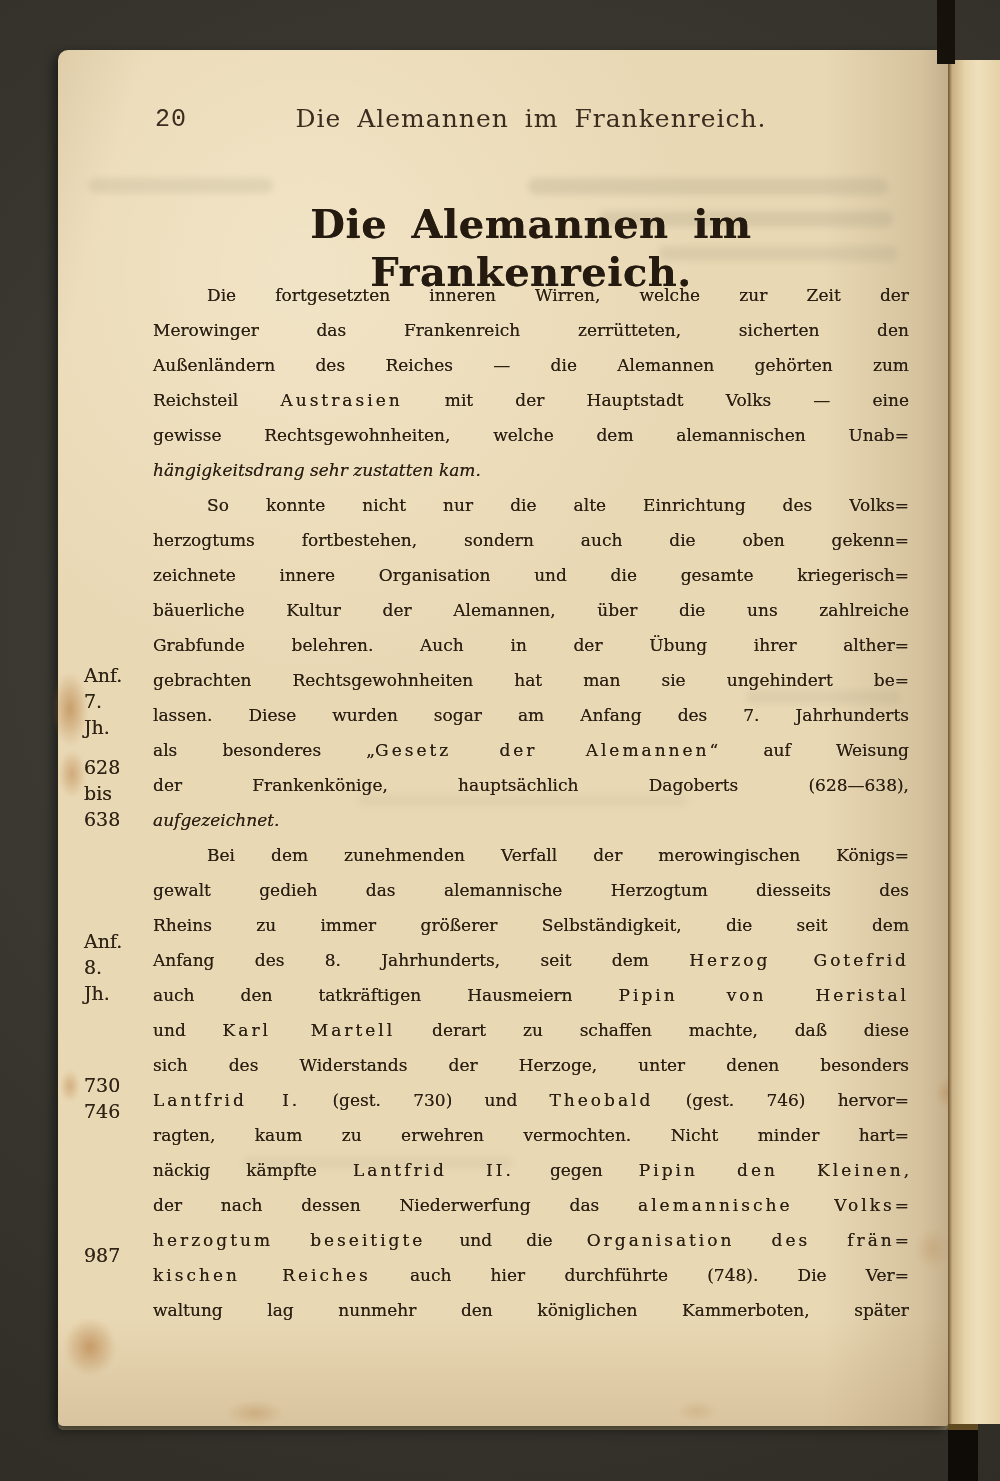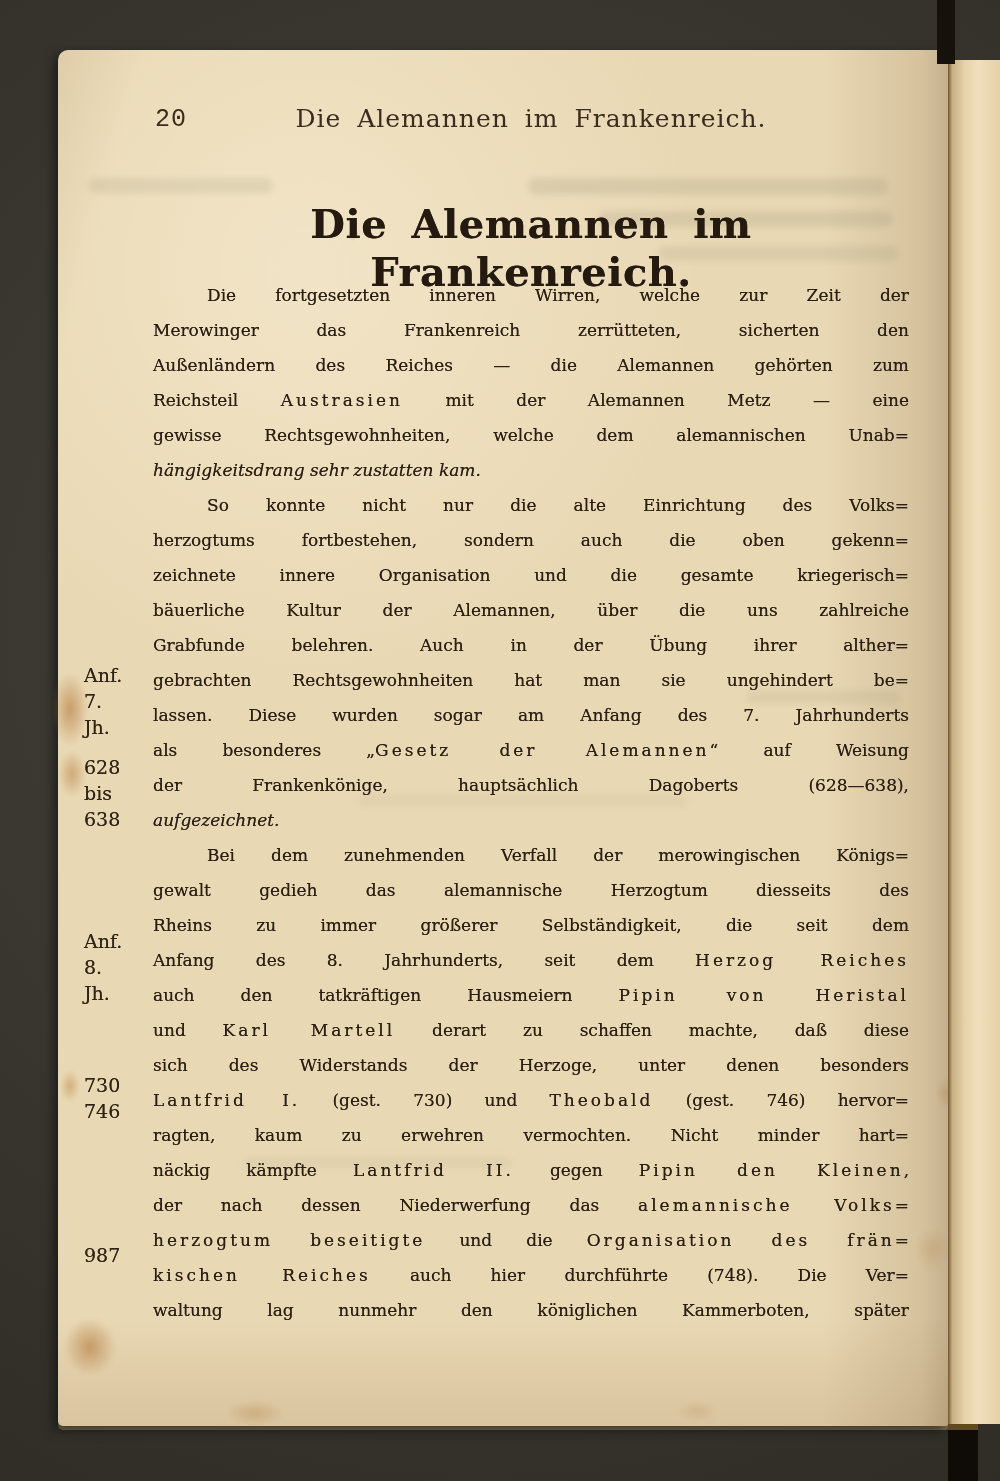--- a/index.html
+++ b/index.html
@@ -102,41 +102,41 @@
     <div class="running-head">Die Alemannen im Frankenreich.</div>
   </div>
 
   <h1 class="chapter-heading">Die Alemannen im Frankenreich.</h1>
 
   <div class="body-text">
       <div class="paragraph">
         <div class="line indent"><span>Die fortgesetzten inneren Wirren, welche zur Zeit der</span></div>
         <div class="line"><span>Merowinger das Frankenreich zerrütteten, sicherten den</span></div>
         <div class="line"><span>Außenländern des Reiches — die Alemannen gehörten zum</span></div>
-        <div class="line"><span>Reichsteil </span><span class="sperr">Austrasien</span><span> mit der Alemannen Metz — eine</span></div>
+        <div class="line"><span>Reichsteil </span><span class="sperr">Austrasien</span><span> mit der Hauptstadt Volks — eine</span></div>
         <div class="line"><span>gewisse Rechtsgewohnheiten, welche dem alemannischen Unab=</span></div>
         <div class="line flush"><span>hängigkeitsdrang sehr zustatten kam.</span></div>
       </div>
       <div class="paragraph">
         <div class="line indent"><span>So konnte nicht nur die alte Einrichtung des Volks=</span></div>
         <div class="line"><span>herzogtums fortbestehen, sondern auch die oben gekenn=</span></div>
         <div class="line"><span>zeichnete innere Organisation und die gesamte kriegerisch=</span></div>
         <div class="line"><span>bäuerliche Kultur der Alemannen, über die uns zahlreiche</span></div>
         <div class="line"><span>Grabfunde belehren. Auch in der Übung ihrer alther=</span></div>
         <div class="line"><span>gebrachten Rechtsgewohnheiten hat man sie ungehindert be=</span></div>
         <div class="line"><span>lassen. Diese wurden sogar am Anfang des 7. Jahrhunderts</span></div>
         <div class="line"><span>als besonderes „</span><span class="sperr">Gesetz der Alemannen</span><span>“ auf Weisung</span></div>
         <div class="line"><span>der Frankenkönige, hauptsächlich Dagoberts (628—638),</span></div>
         <div class="line flush"><span>aufgezeichnet.</span></div>
       </div>
       <div class="paragraph">
         <div class="line indent"><span>Bei dem zunehmenden Verfall der merowingischen Königs=</span></div>
         <div class="line"><span>gewalt gedieh das alemannische Herzogtum diesseits des</span></div>
         <div class="line"><span>Rheins zu immer größerer Selbständigkeit, die seit dem</span></div>
-        <div class="line"><span>Anfang des 8. Jahrhunderts, seit dem </span><span class="sperr">Herzog Reiches</span></div>
+        <div class="line"><span>Anfang des 8. Jahrhunderts, seit dem </span><span class="sperr">Herzog Gotefrid</span></div>
         <div class="line"><span>auch den tatkräftigen Hausmeiern </span><span class="sperr">Pipin von Heristal</span></div>
         <div class="line"><span>und </span><span class="sperr">Karl Martell</span><span> derart zu schaffen machte, daß diese</span></div>
         <div class="line"><span>sich des Widerstands der Herzoge, unter denen besonders</span></div>
         <div class="line"><span class="sperr">Lantfrid I.</span><span> (gest. 730) und </span><span class="sperr">Theobald</span><span> (gest. 746) hervor=</span></div>
         <div class="line"><span>ragten, kaum zu erwehren vermochten. Nicht minder hart=</span></div>
         <div class="line"><span>näckig kämpfte </span><span class="sperr">Lantfrid II.</span><span> gegen </span><span class="sperr">Pipin den Kleinen</span><span>,</span></div>
         <div class="line"><span>der nach dessen Niederwerfung das </span><span class="sperr">alemannische Volks</span><span>=</span></div>
         <div class="line"><span class="sperr">herzogtum beseitigte</span><span> und die </span><span class="sperr">Organisation des frän</span><span>=</span></div>
         <div class="line"><span class="sperr">kischen Reiches</span><span> auch hier durchführte (748). Die Ver=</span></div>
         <div class="line"><span>waltung lag nunmehr den königlichen Kammerboten, später</span></div>

